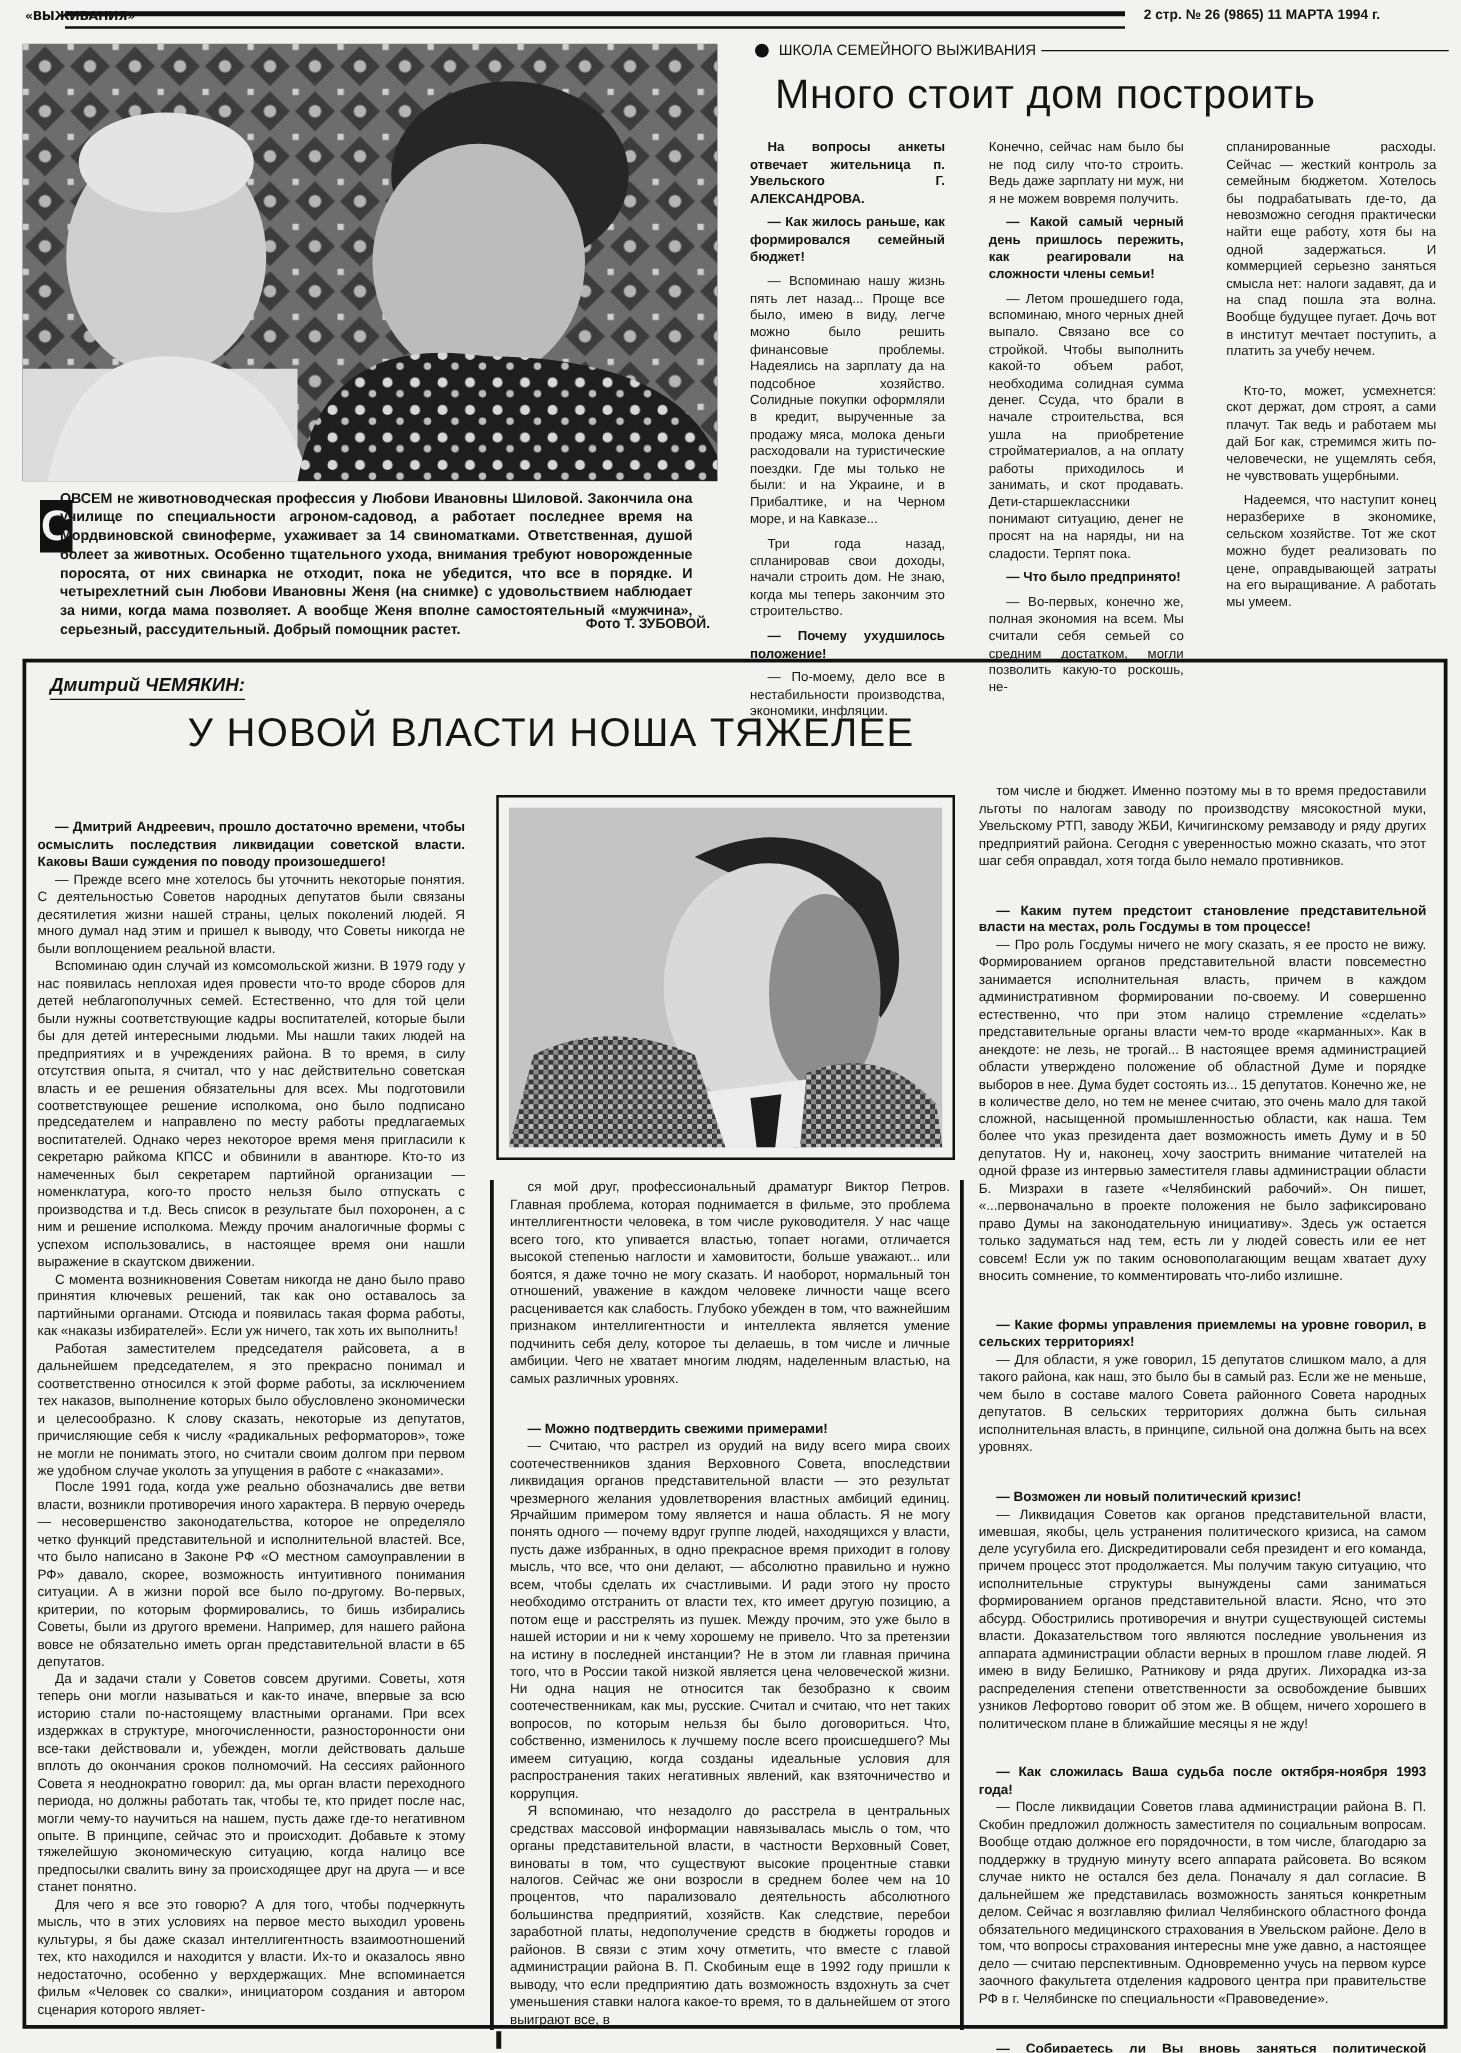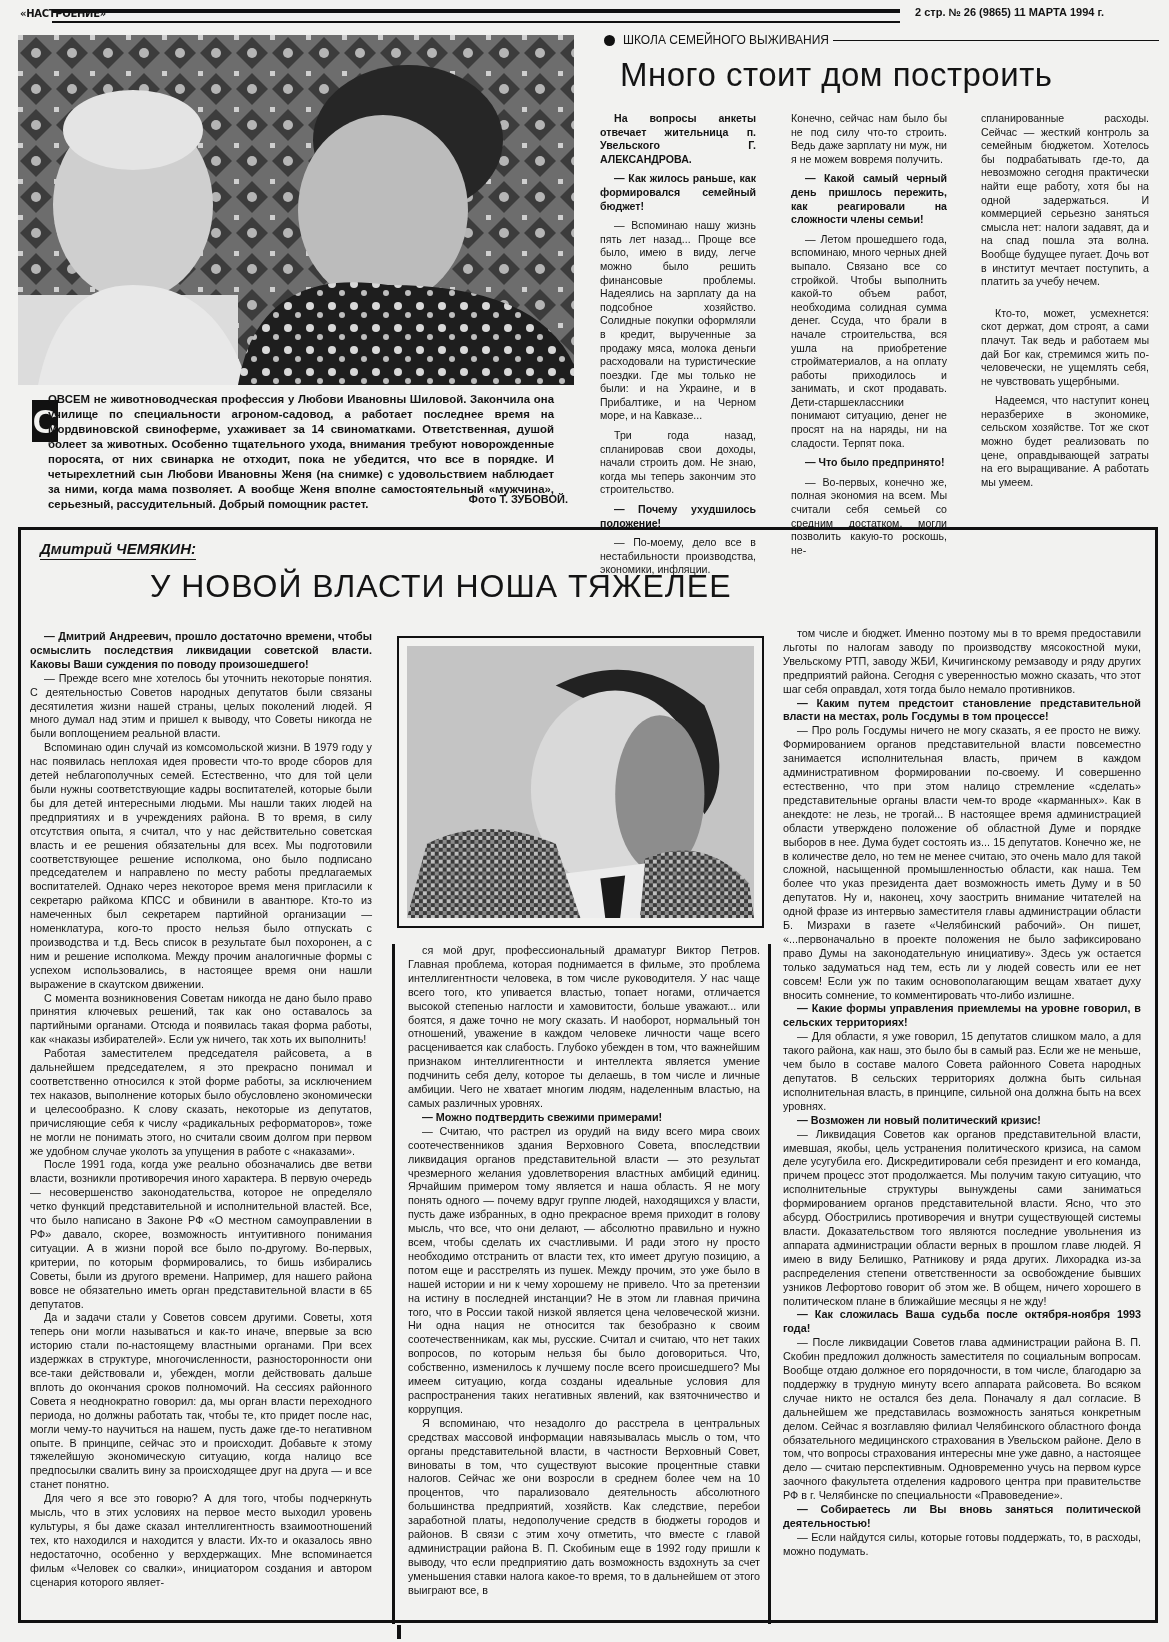--- a/index.html
+++ b/index.html
@@ -34,33 +34,33 @@
   .tcol p.gap { margin-top: 18px; }
   .tcol1 { left: 594px; width: 168px; }
   .tcol2 { left: 785px; width: 168px; }
   .tcol3 { left: 975px; width: 180px; }
   
   .box { left: 18px; top: 527px; width: 1140px; height: 1096px; border: 3px solid #111; box-sizing: border-box; }
   .byline { left: 40px; top: 540px; font-size: 15px; font-weight: bold; font-style: italic; font-family: "Liberation Sans", sans-serif; border-bottom: 1.5px solid #111; padding-bottom: 2px; }
   .big-headline { left: 150px; top: 568px; font-size: 32px; font-family: "Liberation Sans", sans-serif; letter-spacing: 1px; }
   .icol { font-size: 10.8px; line-height: 13.9px; text-align: justify; font-family: "Liberation Sans", sans-serif; }
   .icol p { margin: 0; text-indent: 14px; }
-  .icol p.q { font-weight: bold; }
+  .icol p.q { font-weight: bold; margin-top: 26px; }
   .icol1 { left: 30px; top: 630px; width: 342px; }
   .icol2 { left: 408px; top: 944px; width: 352px; }
   .icol3 { left: 783px; top: 627px; width: 358px; }
   .photo-man { left: 397px; top: 636px; width: 367px; height: 292px; border: 2px solid #111; background: #f2f2f0; box-sizing: border-box; padding: 8px; }
   .photo-man svg { width: 100%; height: 100%; display: block; }
   .vrule { width: 3px; background: #111; }
   .fold-mark { left: 397px; top: 1625px; width: 4px; height: 14px; background: #111; }
 </style>
 </head>
 <body>
 
-<div class="abs mast-name">«НАСТРОЕНИЕ»</div>
+<div class="abs mast-name">«ВЫЖИВАНИЯ»</div>
 <div class="abs mast-rule"></div>
 <div class="abs mast-issue">2 стр. № 26 (9865) 11 МАРТА 1994 г.</div>
 
 <div class="abs photo-top" aria-label="Женщина с сыном на фоне ковра">
   <svg viewBox="0 0 556 350" preserveAspectRatio="none">
     <defs>
       <pattern id="rug" width="36" height="36" patternUnits="userSpaceOnUse">
         <rect width="36" height="36" fill="#6d6d6d"></rect>
         <path d="M18 2 L34 18 L18 34 L2 18 Z" fill="#3c3c3c"></path>
         <circle cx="18" cy="18" r="5" fill="#b5b5b5"></circle>

